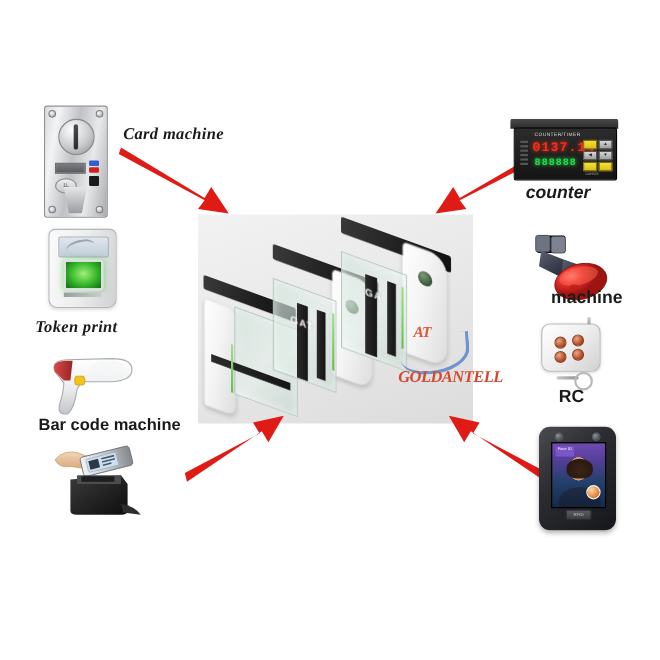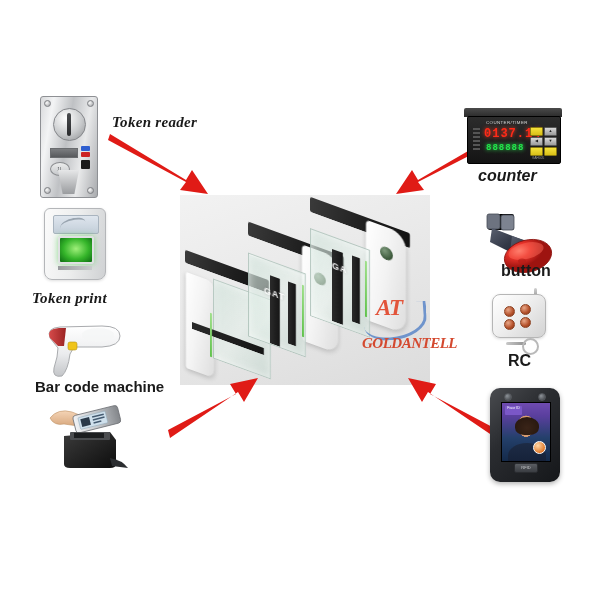--- a/index.html
+++ b/index.html
@@ -91,21 +91,21 @@
     font-weight: 600;
     text-shadow: 0 0 3px rgba(0,0,0,.25);
     letter-spacing: 1px;
   }
 
   
   #watermark { left: 362px; top: 295px; width: 72px; height: 62px; pointer-events: none; }
   #wm-at {
     position: absolute; left: 14px; top: 0;
     font-family: "Liberation Serif", serif;
-    font-style: italic; font-weight: bold; font-size: 23px;
+    font-style: italic; font-weight: bold; font-size: 14px;
     color: #e2543a; letter-spacing: -1px;
   }
   #wm-swoosh {
     position: absolute; left: 2px; top: 8px; width: 60px; height: 34px;
     border-bottom: 3px solid #5b86c8;
     border-right: 3px solid #5b86c8;
     border-radius: 0 0 60% 40%;
     transform: rotate(-4deg);
     opacity: .85;
   }
@@ -375,21 +375,21 @@
     <div class="tm-screw" style="left:4px; bottom:4px;"></div>
     <div class="tm-screw" style="right:4px; bottom:4px;"></div>
     <div class="tm-knob"></div>
     <div class="tm-chip" style="left:41px; top:50px; width:9px; height:5px; background:#2f5fd0;"></div>
     <div class="tm-chip" style="left:41px; top:56px; width:9px; height:5px; background:#cc2222;"></div>
     <div class="tm-chip" style="left:41px; top:64px; width:9px; height:9px; background:#1a1a1a;"></div>
     <div class="tm-lcd"></div>
     <div class="tm-oval">1L</div>
     <div class="tm-slot-bottom"></div>
   </div>
-  <div class="abs label-serif-italic" style="left:112px; top:114px; font-size:15px;">Token reader</div>
+  <div class="abs label-serif-italic" style="left:112px; top:114px; font-size:15px;">Card machine</div>
 
   <div id="fingerprint" class="abs">
     <div class="fp-body"></div>
     <div class="fp-topbar"></div>
     <div class="fp-hand"></div>
     <div class="fp-scan"></div>
     <div class="fp-label-strip"></div>
   </div>
   <div class="abs label-serif-italic" style="left:32px; top:290px; font-size:15px;">Token print</div>
 
@@ -483,21 +483,21 @@
     </defs>
     <rect x="6" y="2" width="26" height="16" rx="2" fill="#4d soap"></rect>
     <rect x="5" y="2" width="13" height="15" rx="2" fill="#6d7380" stroke="#474c57" stroke-width="0.8"></rect>
     <rect x="19" y="3" width="13" height="15" rx="2" fill="#7d8390" stroke="#474c57" stroke-width="0.8"></rect>
     <path d="M10 16 L46 30 L40 46 L8 30 Z" fill="url(#ebd)"></path>
     <path d="M30 24 L60 34 L56 50 L28 40 Z" fill="url(#ebd)"></path>
     <ellipse cx="46" cy="44" rx="24" ry="16" transform="rotate(-14 46 44)" fill="url(#ebr)" stroke="#8c110d" stroke-width="0.8"></ellipse>
     <ellipse cx="44" cy="39" rx="18" ry="8" transform="rotate(-14 44 39)" fill="#ff6f5e" opacity="0.45"></ellipse>
     <ellipse cx="40" cy="49" rx="4" ry="2.5" fill="#b81e18" opacity="0.7"></ellipse>
   </svg>
-  <div class="abs label-sans" style="left:501px; top:262px; font-size:16px;">button</div>
+  <div class="abs label-sans" style="left:501px; top:262px; font-size:16px;">machine</div>
 
   <div id="rc" class="abs">
     <div class="rc-ant"></div>
     <div class="rc-body"></div>
     <div class="rc-btn" style="left:12px; top:18px;"></div>
     <div class="rc-btn" style="left:28px; top:16px;"></div>
     <div class="rc-btn" style="left:12px; top:31px;"></div>
     <div class="rc-btn" style="left:28px; top:29px;"></div>
     <div class="rc-chain"></div>
     <div class="rc-ring"></div>

